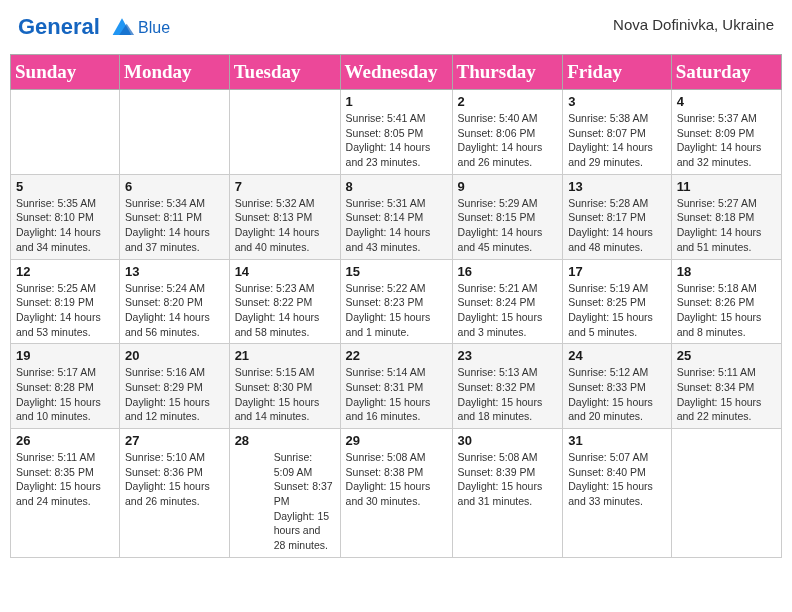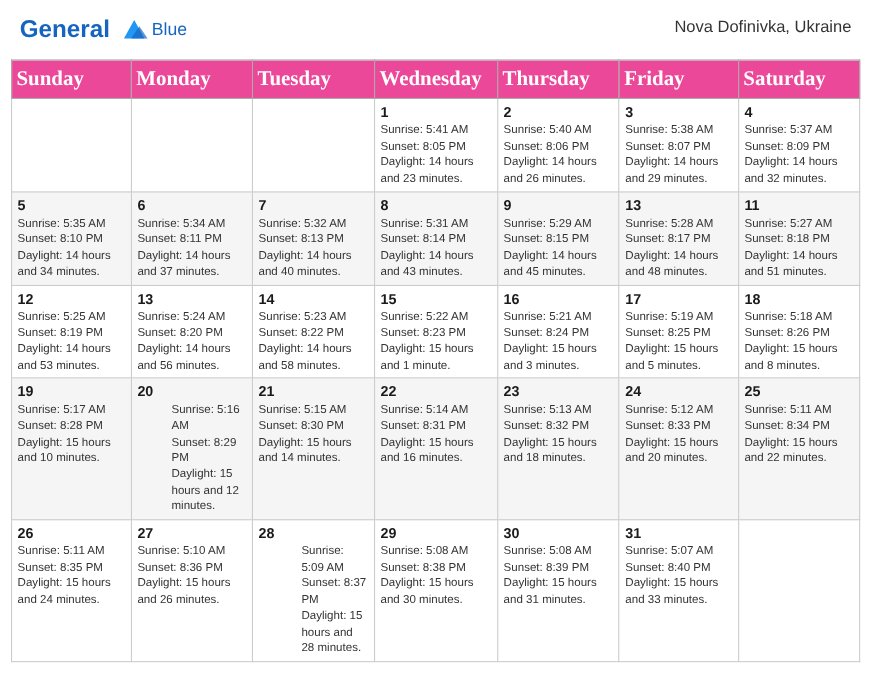--- a/index.html
+++ b/index.html
@@ -237,21 +237,21 @@
       </tr>
       <tr>
         <td>
           <span class="day-number">19</span>
           <div class="day-info" style="white-space: pre-line;">Sunrise: 5:17 AM
 Sunset: 8:28 PM
 Daylight: 15 hours and 10 minutes.</div>
         </td>
         <td>
           <span class="day-number">20</span>
-          <div class="day-info" style="white-space: pre-line; margin-left: 31px;">Sunrise: 5:16 AM
+          <div class="day-info" style="white-space: pre-line;">Sunrise: 5:16 AM
 Sunset: 8:29 PM
 Daylight: 15 hours and 12 minutes.</div>
         </td>
         <td>
           <span class="day-number">21</span>
           <div class="day-info" style="white-space: pre-line;">Sunrise: 5:15 AM
 Sunset: 8:30 PM
 Daylight: 15 hours and 14 minutes.</div>
         </td>
         <td>

